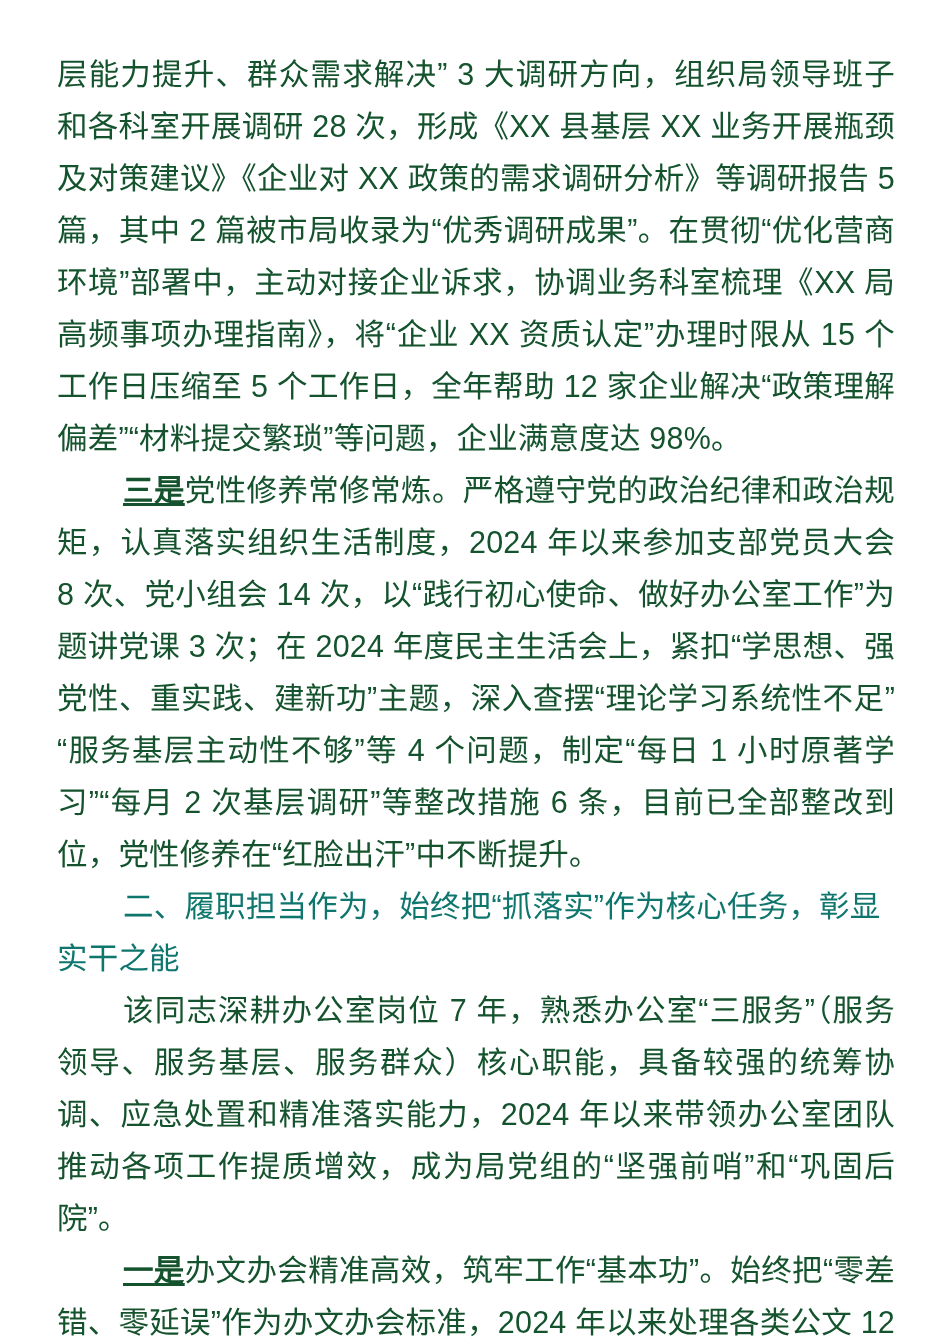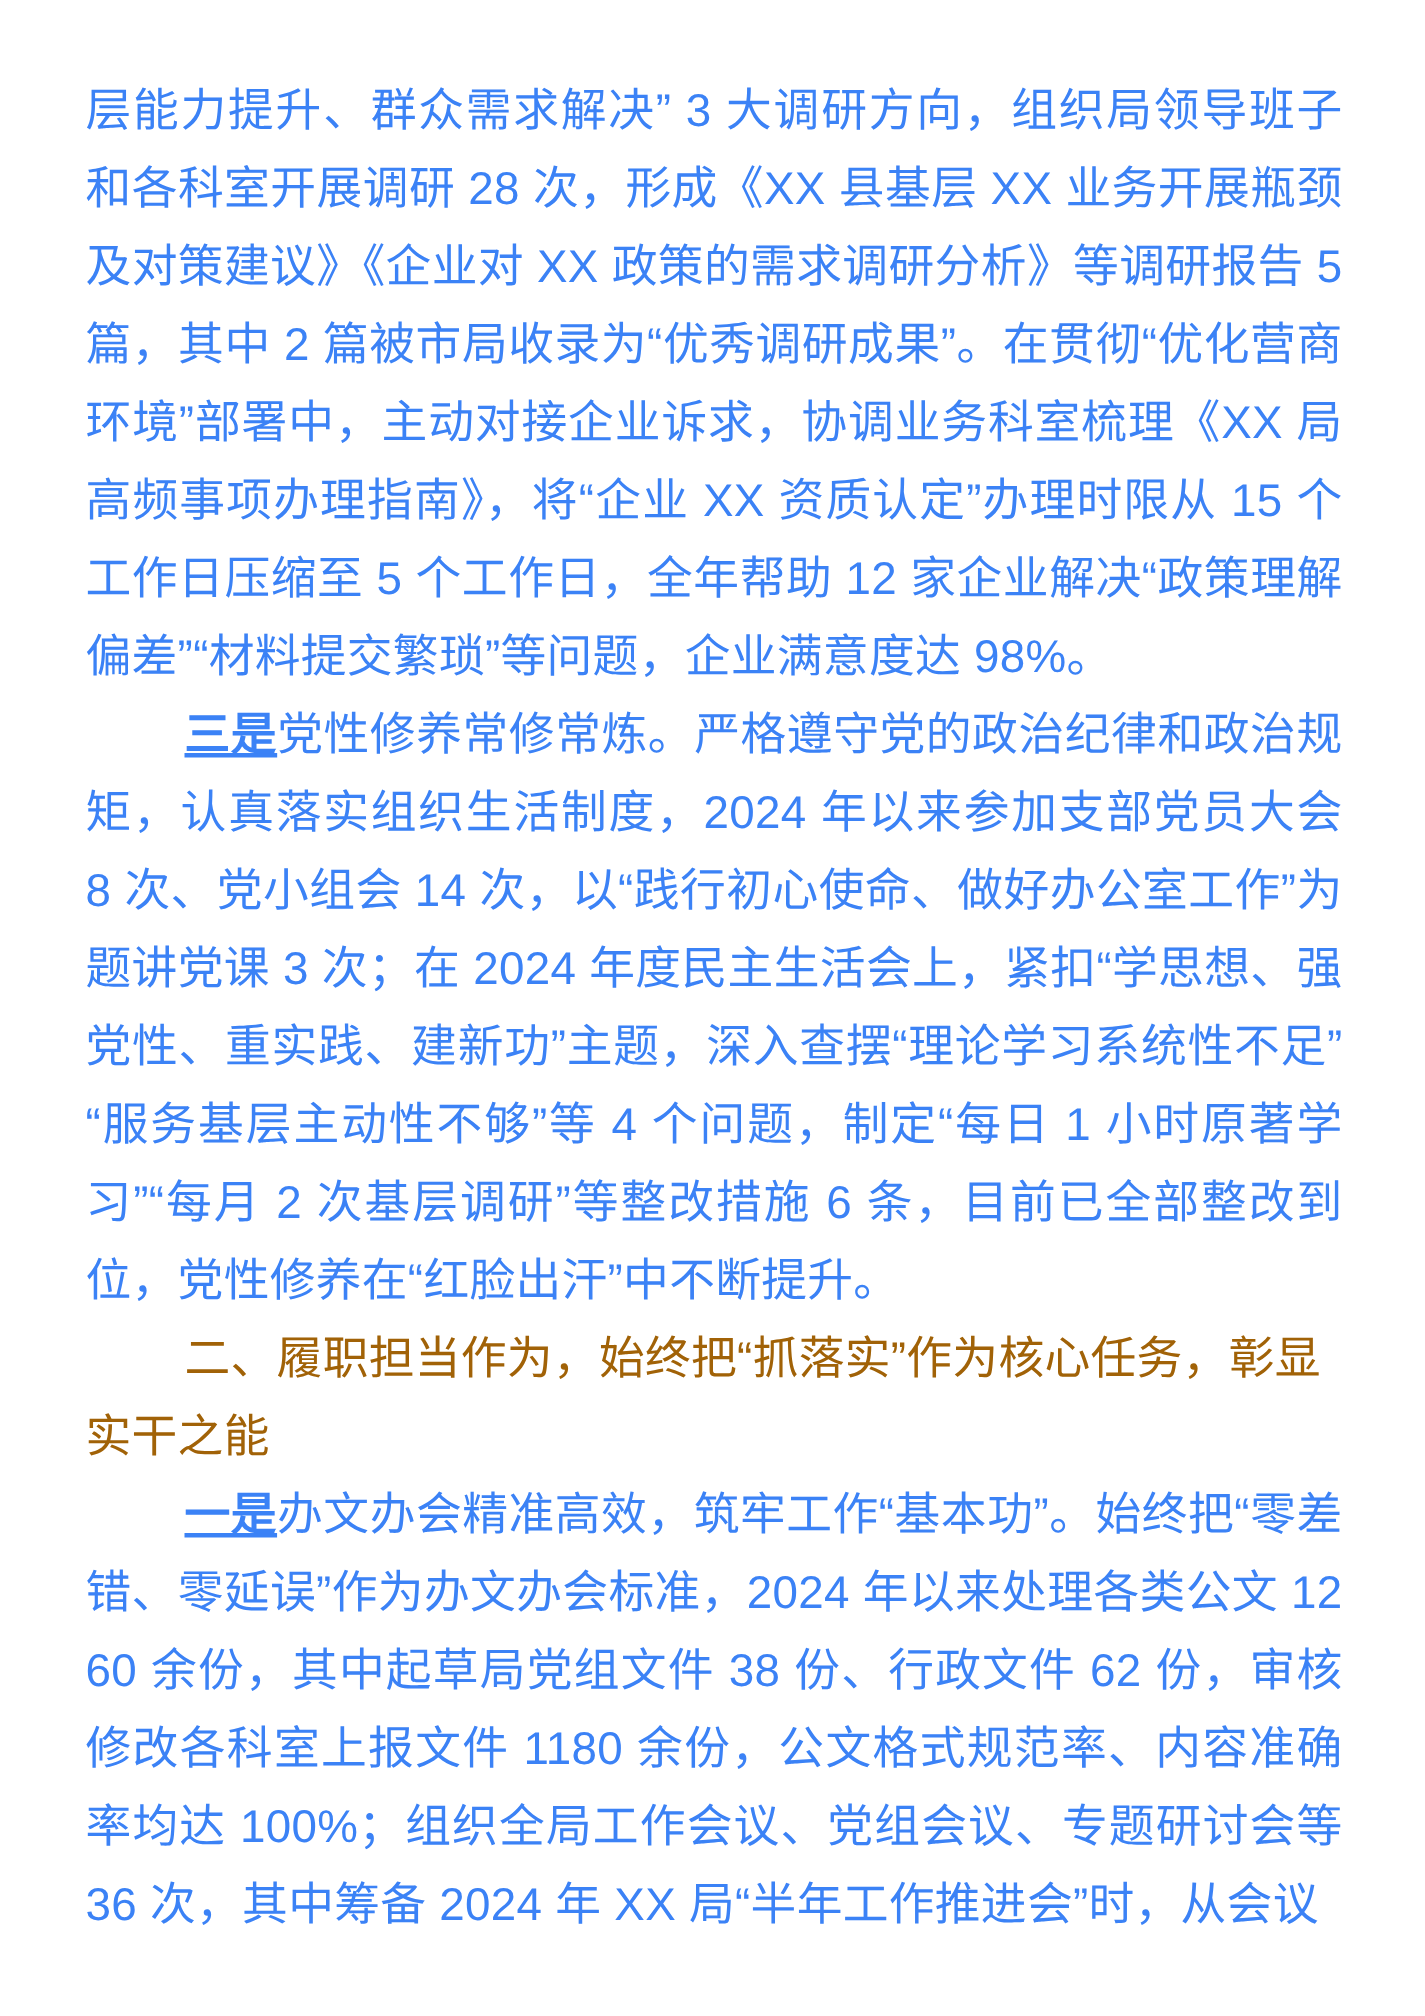--- a/index.html
+++ b/index.html
@@ -22,42 +22,42 @@
     left: 57px;
     top: 48px;
     width: 838px;
   }
   .para {
     margin: 0;
     padding: 0;
     font-family: "Liberation Sans", "DejaVu Sans", sans-serif;
     font-size: 30.5px;
     line-height: 52px;
-    color: #3b82f6;
+    color: #14532d;
     text-align: justify;
     text-justify: inter-ideograph;
     text-indent: 66px;
     letter-spacing: 0.2px;
     word-break: break-all;
   }
   
   .para.cont {
     text-indent: 0;
   }
   .para b, .lead {
     font-weight: bold;
     text-decoration: underline;
   }
   .heading {
     margin: 0;
     padding: 0;
     font-family: "Liberation Sans", "DejaVu Sans", sans-serif;
     font-size: 30.5px;
     line-height: 52px;
-    color: #a16207;
+    color: #0f766e;
     font-weight: normal;
     text-indent: 66px;
     text-align: left;
     letter-spacing: 0.2px;
     word-break: break-all;
   }
 </style>
 </head>
 <body>
 
@@ -69,19 +69,22 @@
     </p>
 
     <p class="para">
       <b class="lead">三是</b><span>党性修养常修常炼。严格遵守党的政治纪律和政治规矩，认真落实组织生活制度，2024 年以来参加支部党员大会 8 次、党小组会 14 次，以“践行初心使命、做好办公室工作”为题讲党课 3 次；在 2024 年度民主生活会上，紧扣“学思想、强党性、重实践、建新功”主题，深入查摆“理论学习系统性不足”“服务基层主动性不够”等 4 个问题，制定“每日 1 小时原著学习”“每月 2 次基层调研”等整改措施 6 条，目前已全部整改到位，党性修养在“红脸出汗”中不断提升。</span>
     </p>
 
     <p class="heading">
       <span>二、履职担当作为，始终把“抓落实”作为核心任务，彰显实干之能</span>
     </p>
 
+    <p class="para">
+      <span>该同志深耕办公室岗位 7 年，熟悉办公室“三服务”（服务领导、服务基层、服务群众）核心职能，具备较强的统筹协调、应急处置和精准落实能力，2024 年以来带领办公室团队推动各项工作提质增效，成为局党组的“坚强前哨”和“巩固后院”。</span>
+    </p>
 
     <p class="para">
       <b class="lead">一是</b><span>办文办会精准高效，筑牢工作“基本功”。始终把“零差错、零延误”作为办文办会标准，2024 年以来处理各类公文 1260 余份，其中起草局党组文件 38 份、行政文件 62 份，审核修改各科室上报文件 1180 余份，公文格式规范率、内容准确率均达 100%；组织全局工作会议、党组会议、专题研讨会等 36 次，其中筹备 2024 年 XX 局“半年工作推进会”时，从会议</span>
     </p>
 
   </div>
 </div>
 
 </body></html>

